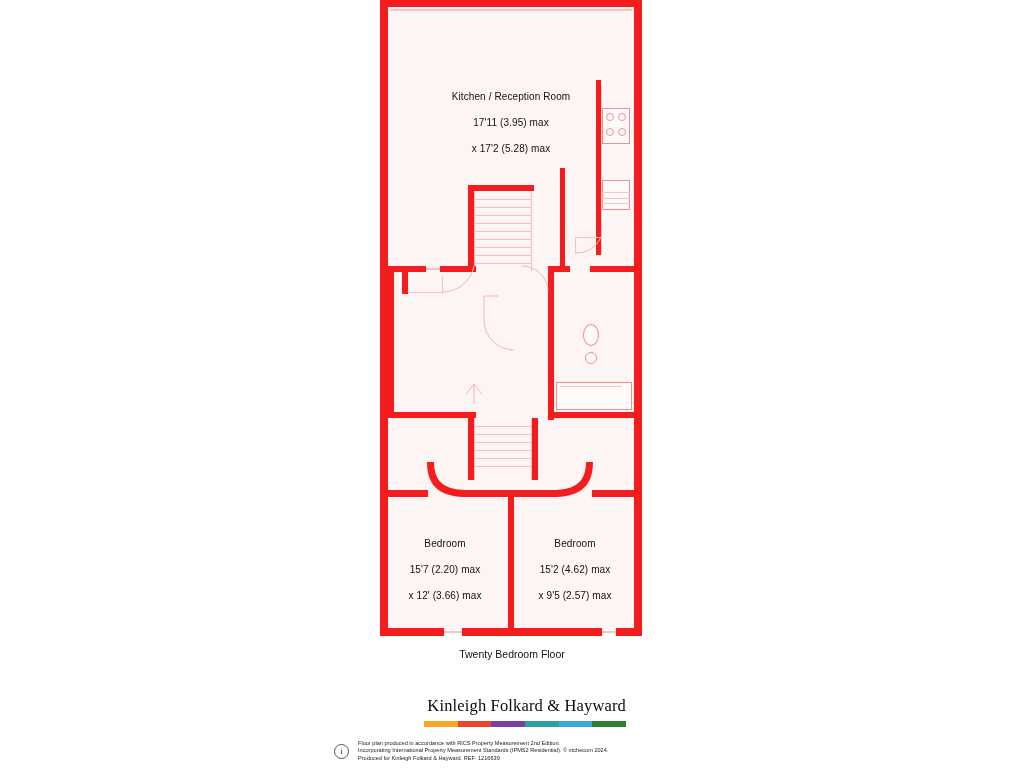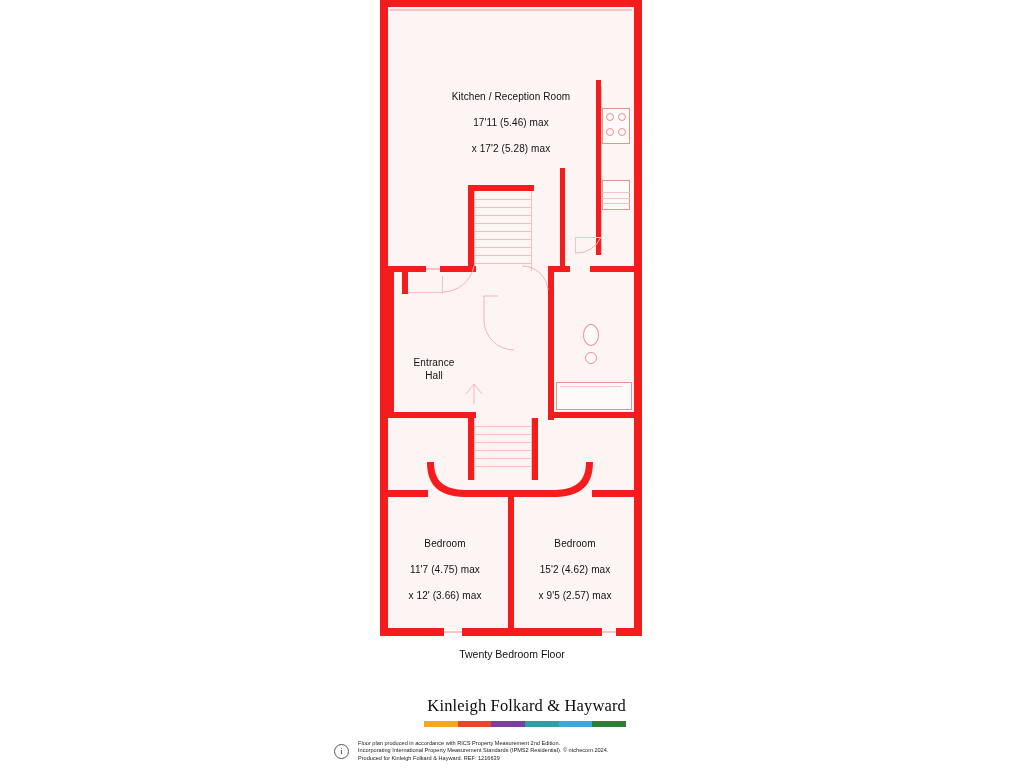--- a/index.html
+++ b/index.html
@@ -217,32 +217,28 @@
       <path d="M206 462 C 206 486, 190 490, 172 490 L 172 497 C 196 497, 213 490, 213 462 Z" fill="#f41c1c"></path>
       <rect x="88" y="490" width="84" height="7" fill="#f41c1c"></rect>
     </svg>
     <div class="wall" style="left:8px; top:490px; width:40px; height:7px;"></div>
     <div class="wall" style="left:212px; top:490px; width:42px; height:7px;"></div>
 
     <div class="wall" style="left:128px; top:497px; width:6px; height:132px;"></div>
 
     <div class="label" style="left:32px; top:77px; width:198px;">
       <span>Kitchen / Reception Room</span><br>
-      <span>17'11 (5.46) max</span><br>
+      <span>17'11 (3.95) max</span><br>
       <span>x 17'2 (5.28) max</span>
     </div>
 
-    <div class="label" style="left:8px; top:343px; width:92px;">
-      <span>Entrance
-Hall</span>
-    </div>
 
     <div class="label" style="left:6px; top:524px; width:118px;">
       <span>Bedroom</span><br>
-      <span>11'7 (4.75) max</span><br>
+      <span>15'7 (2.20) max</span><br>
       <span>x 12' (3.66) max</span>
     </div>
 
     <div class="label" style="left:136px; top:524px; width:118px;">
       <span>Bedroom</span><br>
       <span>15'2 (4.62) max</span><br>
       <span>x 9'5 (2.57) max</span>
     </div>
   </div>
 

